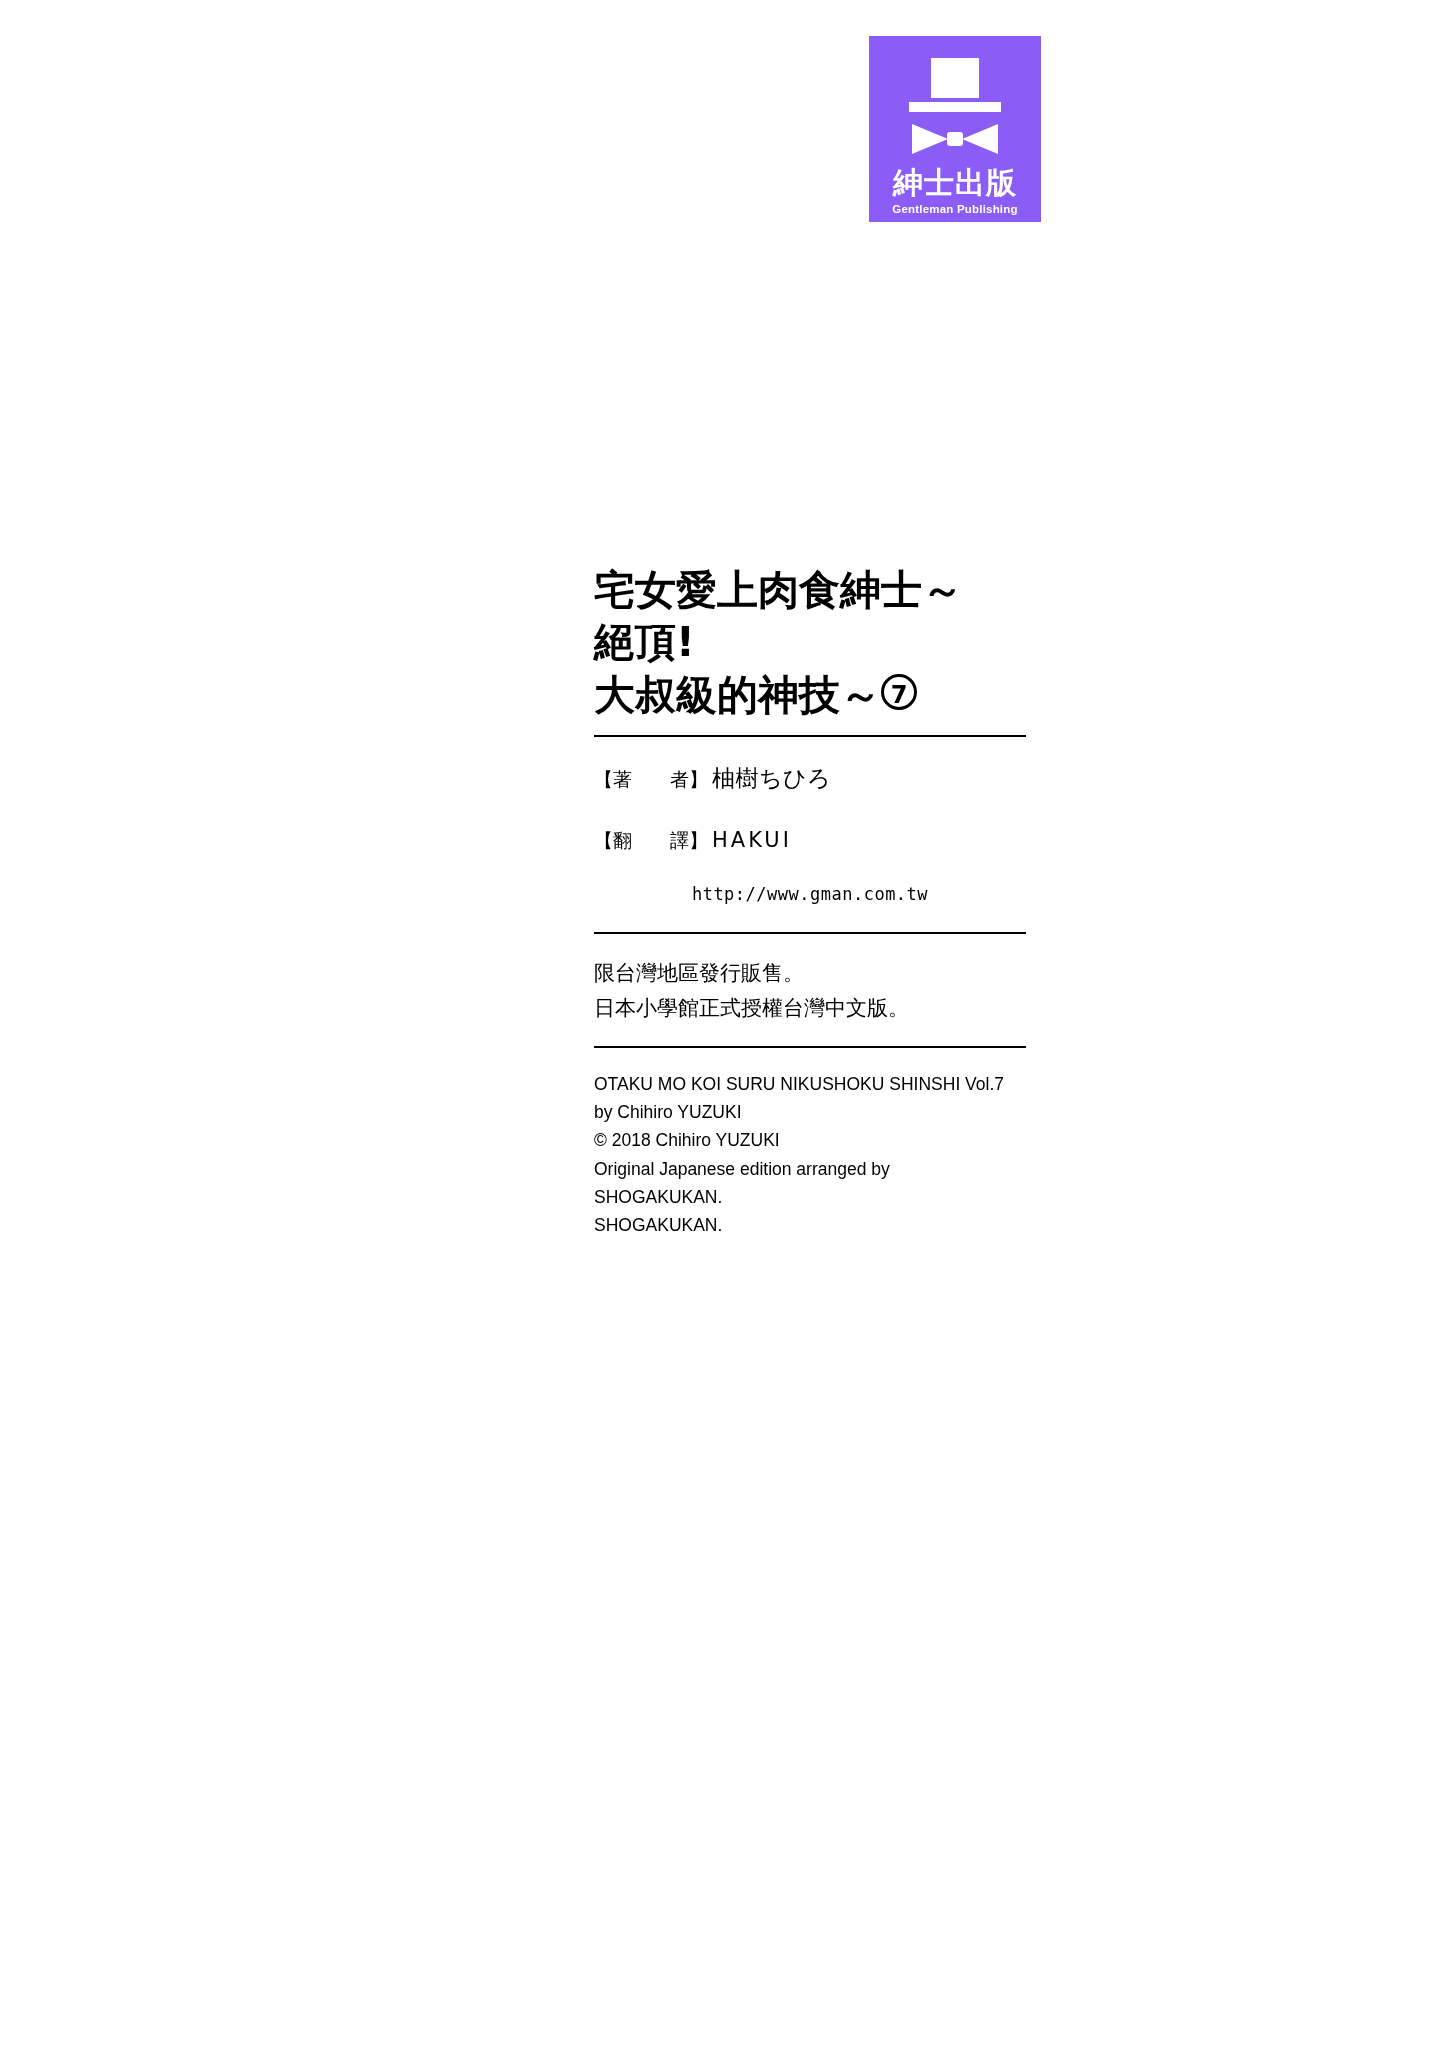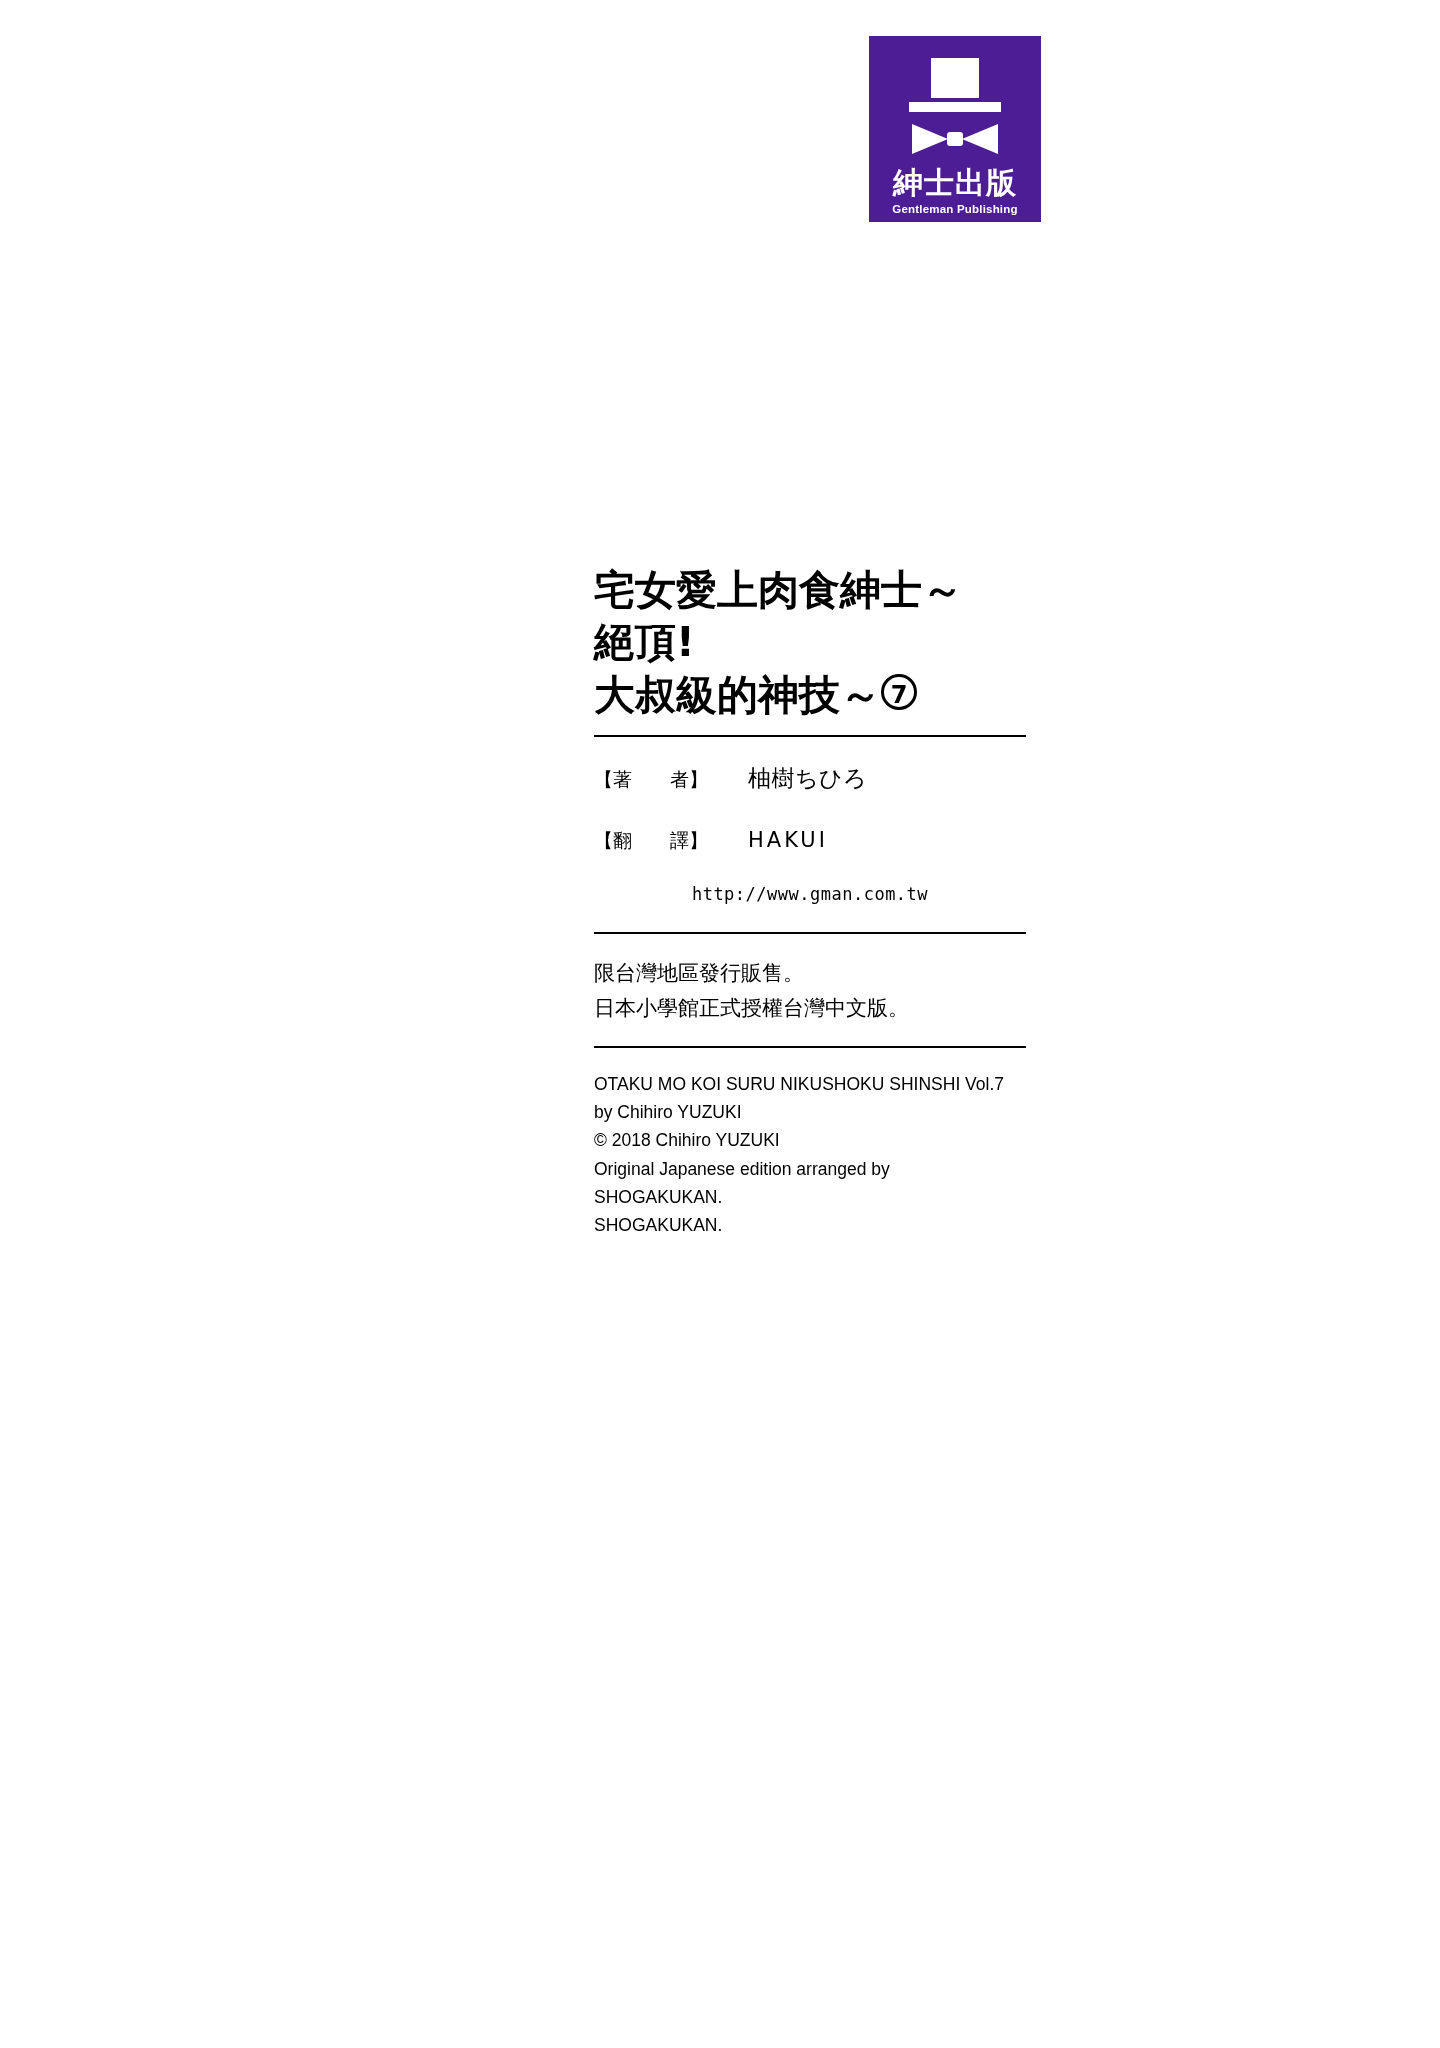--- a/index.html
+++ b/index.html
@@ -16,21 +16,21 @@
     overflow: hidden;
   }
 
   
   .logo-block {
     position: absolute;
     left: 869px;
     top: 36px;
     width: 172px;
     height: 186px;
-    background: #4c1d95;
+    background: #8b5cf6;
     display: flex;
     flex-direction: column;
     align-items: center;
     justify-content: flex-start;
   }
   .logo-hat {
     margin-top: 22px;
     width: 92px;
     height: 54px;
     position: relative;
@@ -142,21 +142,20 @@
     width: 100%;
   }
   .rule.thin { border-top-width: 2px; }
 
   .credits { margin-top: 26px; }
   .credit-row {
     display: flex;
     align-items: baseline;
     margin-bottom: 34px;
     font-family: "DejaVu Sans", sans-serif;
-    gap: 36px;
   }
   .credit-row:last-child { margin-bottom: 0; }
   .credit-label {
     font-size: 19px;
     white-space: nowrap;
     letter-spacing: 0px;
   }
   .credit-value {
     font-size: 23px;
     margin-left: 4px;

